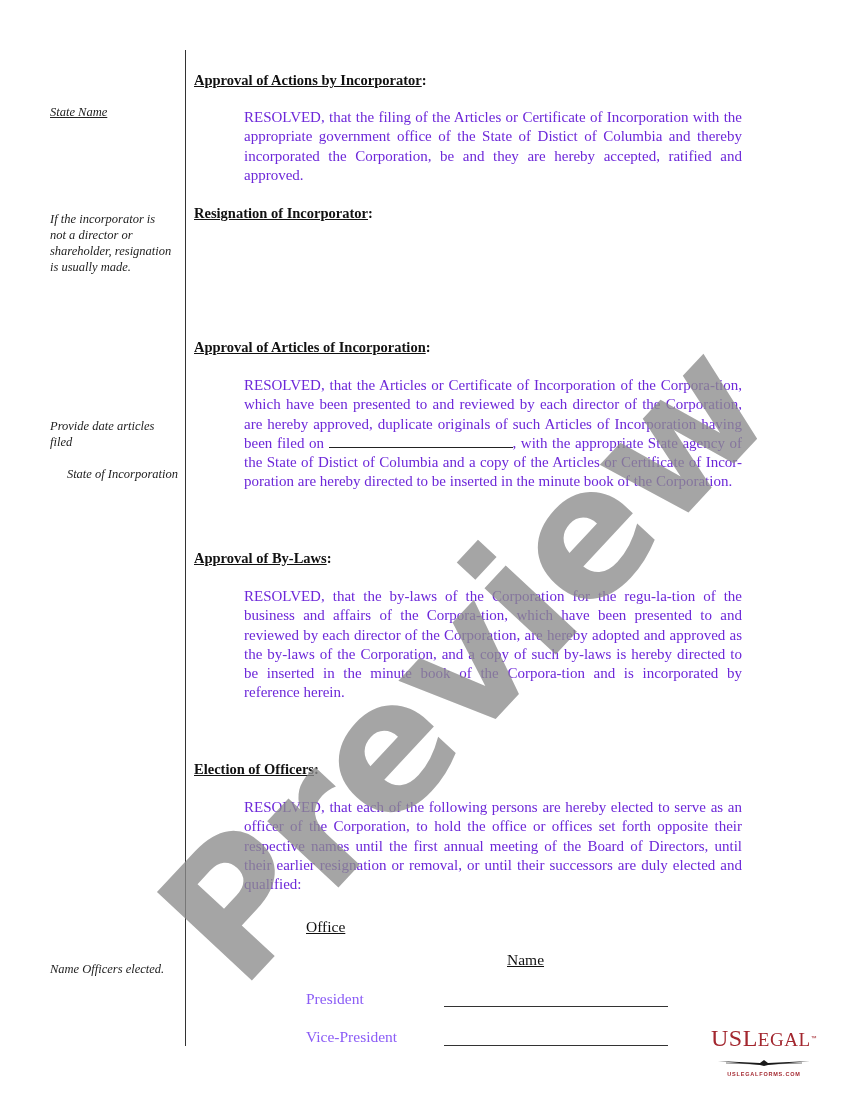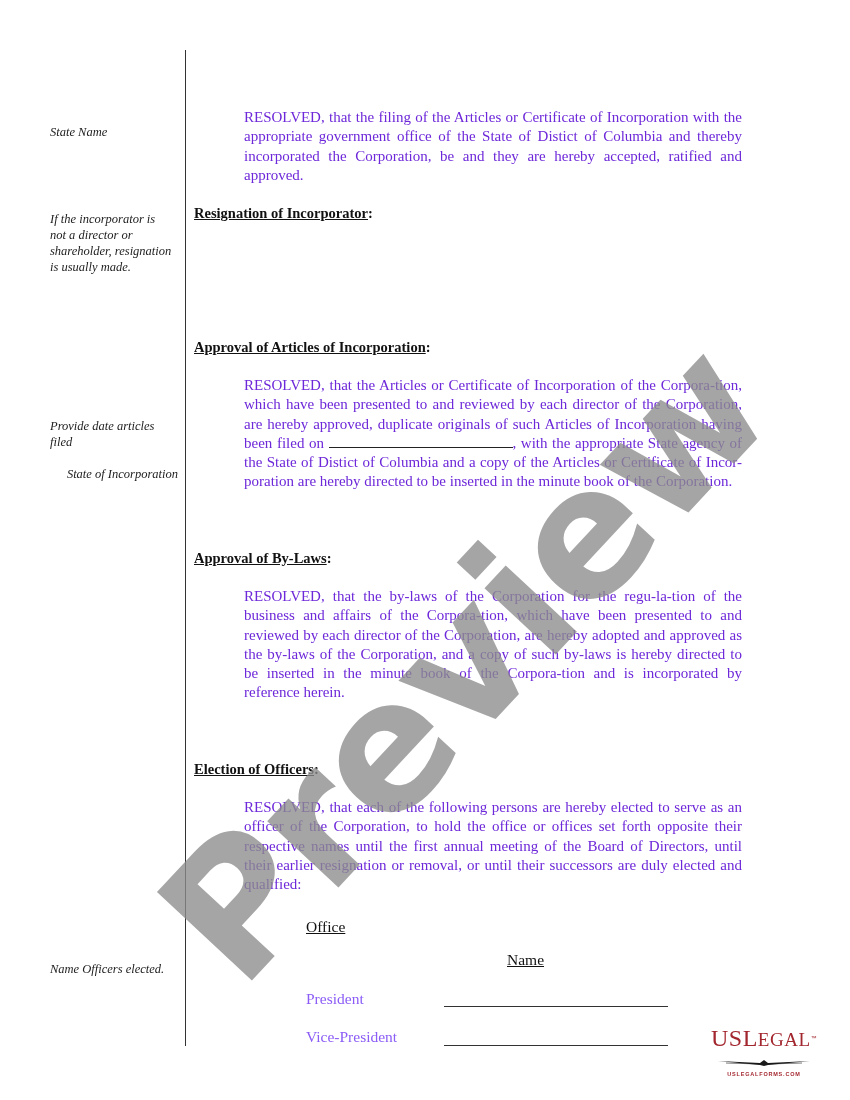--- a/index.html
+++ b/index.html
@@ -28,26 +28,29 @@
   .logo .wing { margin: 1px auto 0; width: 96px; height: 6px; position: relative; }
   .logo .url { font-family: "Liberation Sans", sans-serif; font-size: 5.5px; font-weight: bold; color: #a3272f; letter-spacing: 0.8px; margin-top: 1px; }
 </style>
 </head>
 <body>
 
 <div class="page">
 
   <div class="rule"></div>
 
-  <div class="margin-note" style="top:124px;">State Name</div>
+  <div class="margin-note" style="top:104px;text-decoration:underline;">State Name</div>
   <div class="margin-note" style="top:211px; width:122px;">If the incorporator is not a director or shareholder, resignation is usually made.</div>
   <div class="margin-note" style="top:418px; width:122px;">Provide date articles filed</div>
   <div class="margin-note" style="top:466px;text-align:right;">State of Incorporation</div>
   <div class="margin-note" style="top:961px;">Name Officers elected.</div>
 
+  <div class="heading" style="top:72px;">
+    <span class="u">Approval of Actions by Incorporator</span><span>:</span>
+  </div>
   <div class="para" style="top:108px;">RESOLVED, that the filing of the Articles or Certificate of Incorporation with the appropriate government office of the State of  Distict of Columbia and thereby incorporated the Corporation, be and they are hereby accepted, ratified and approved.</div>
 
   <div class="heading" style="top:205px;text-align:right;">
     <span class="u">Resignation of Incorporator</span><span>:</span>
   </div>
 
   <div class="heading" style="top:339px;">
     <span class="u">Approval of Articles of Incorporation</span><span>:</span>
   </div>
   <div class="para" style="top:376px;">

